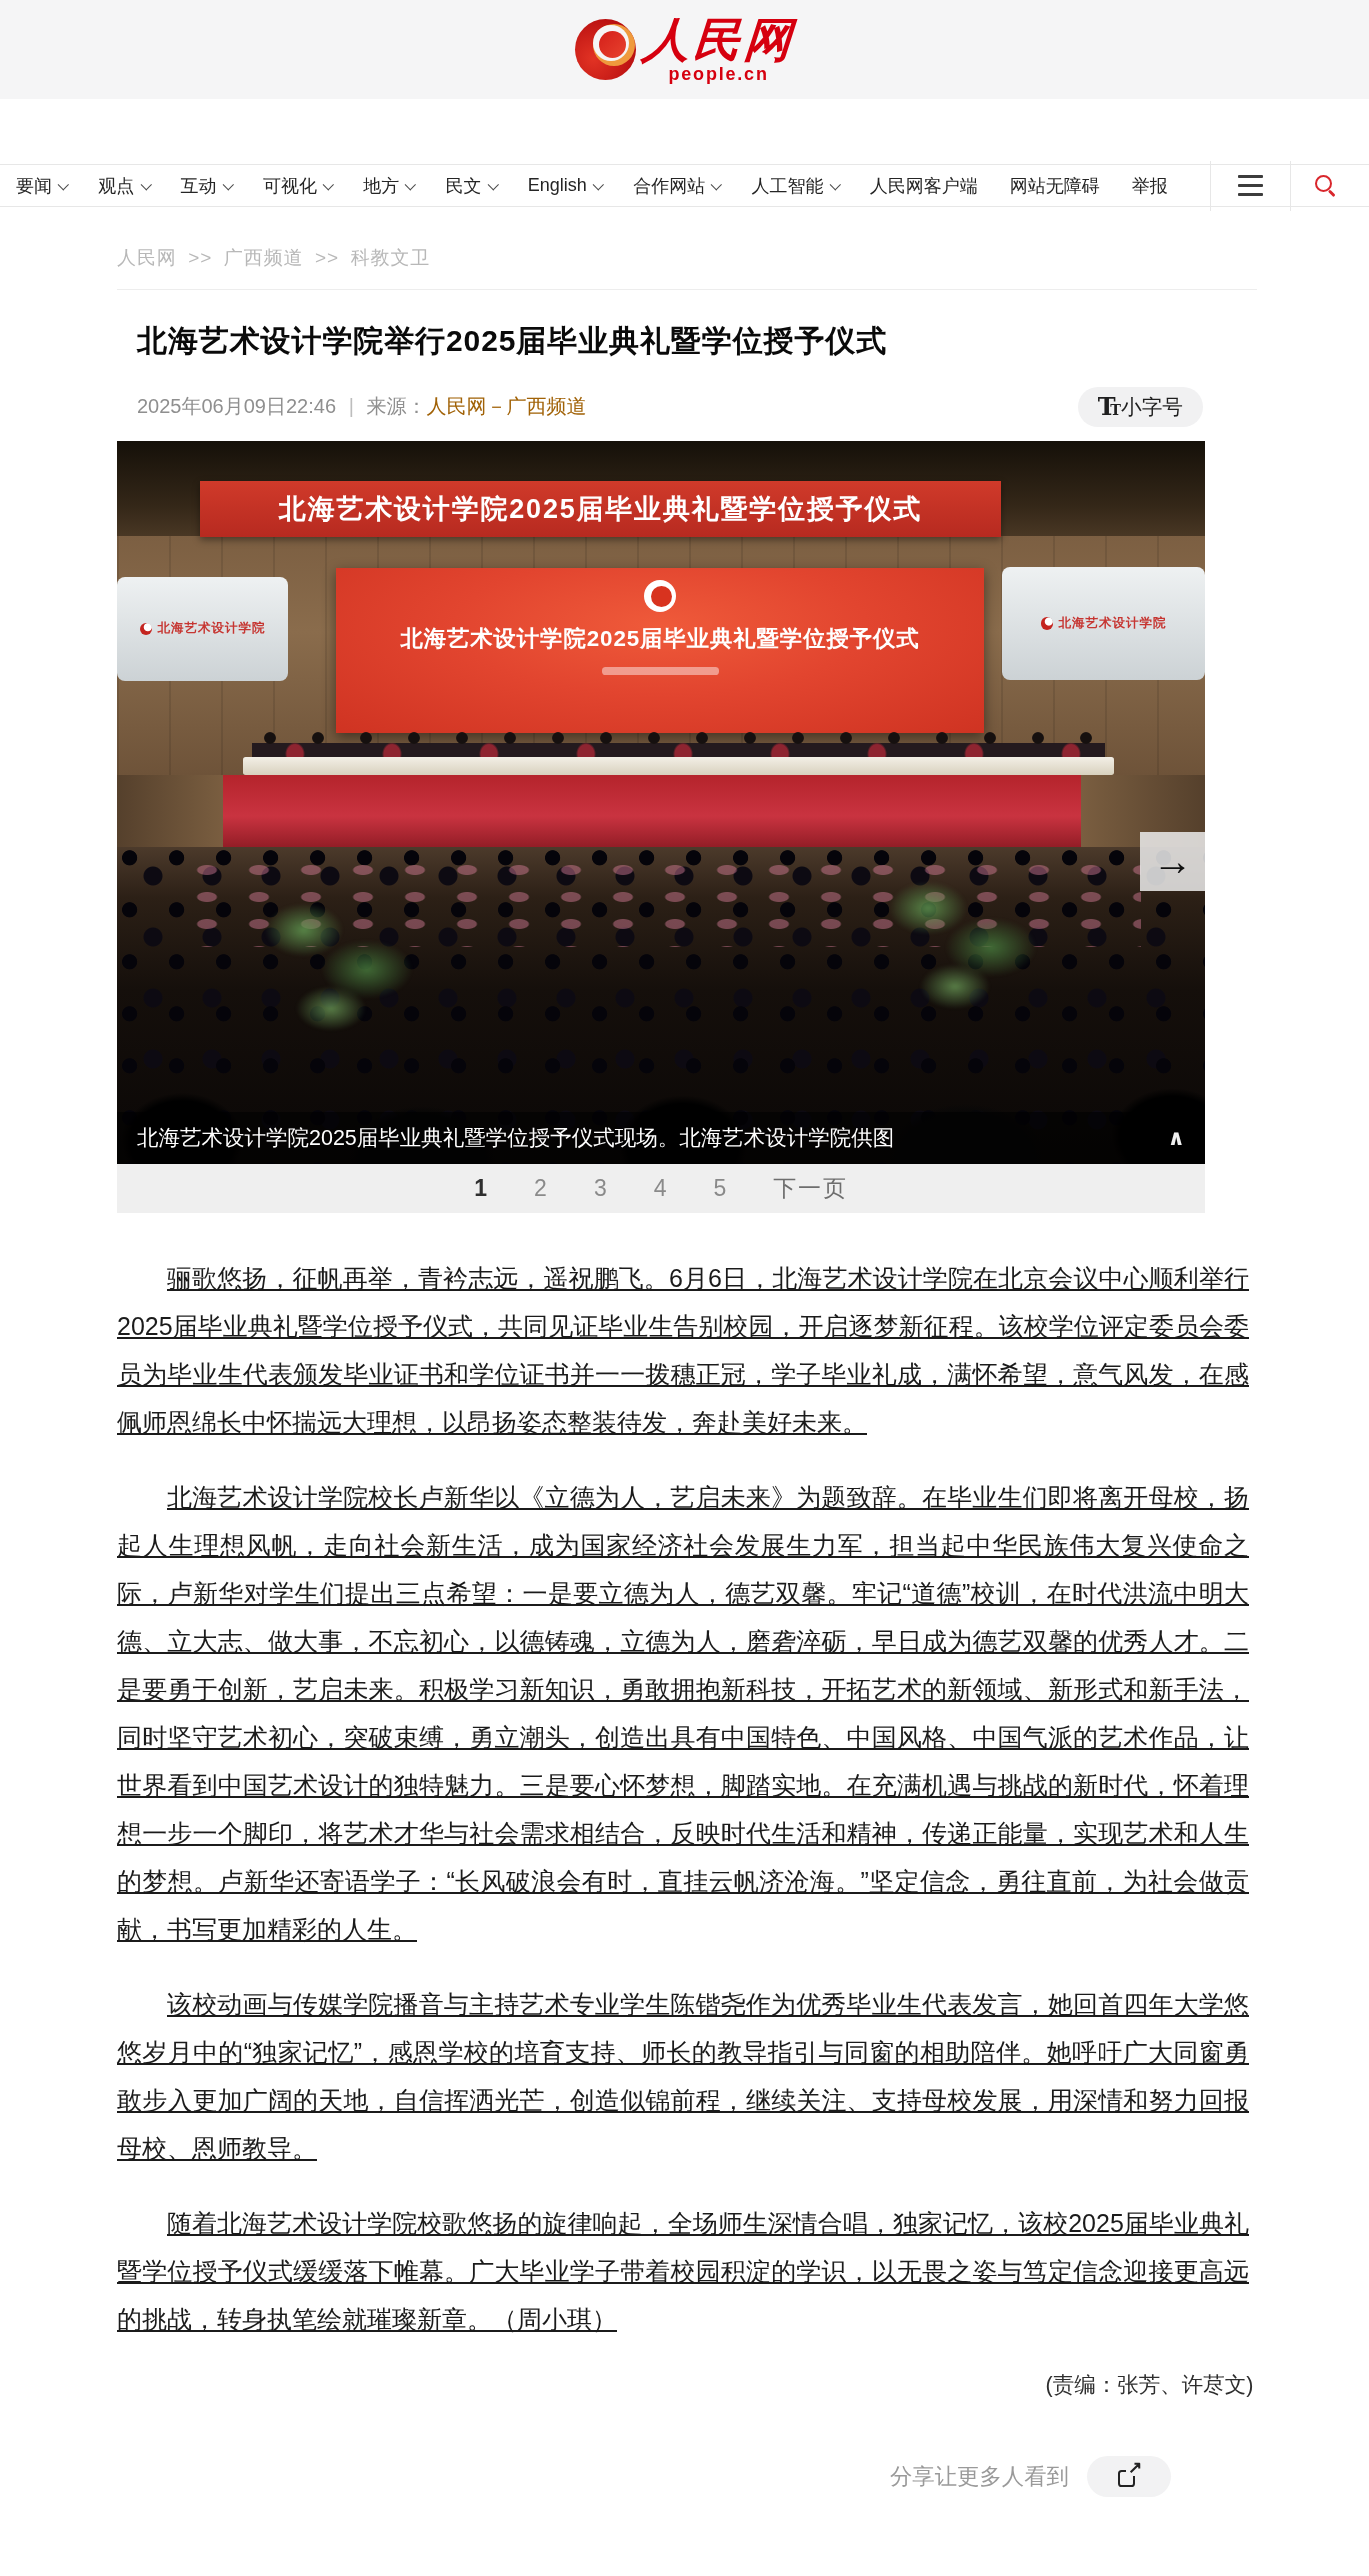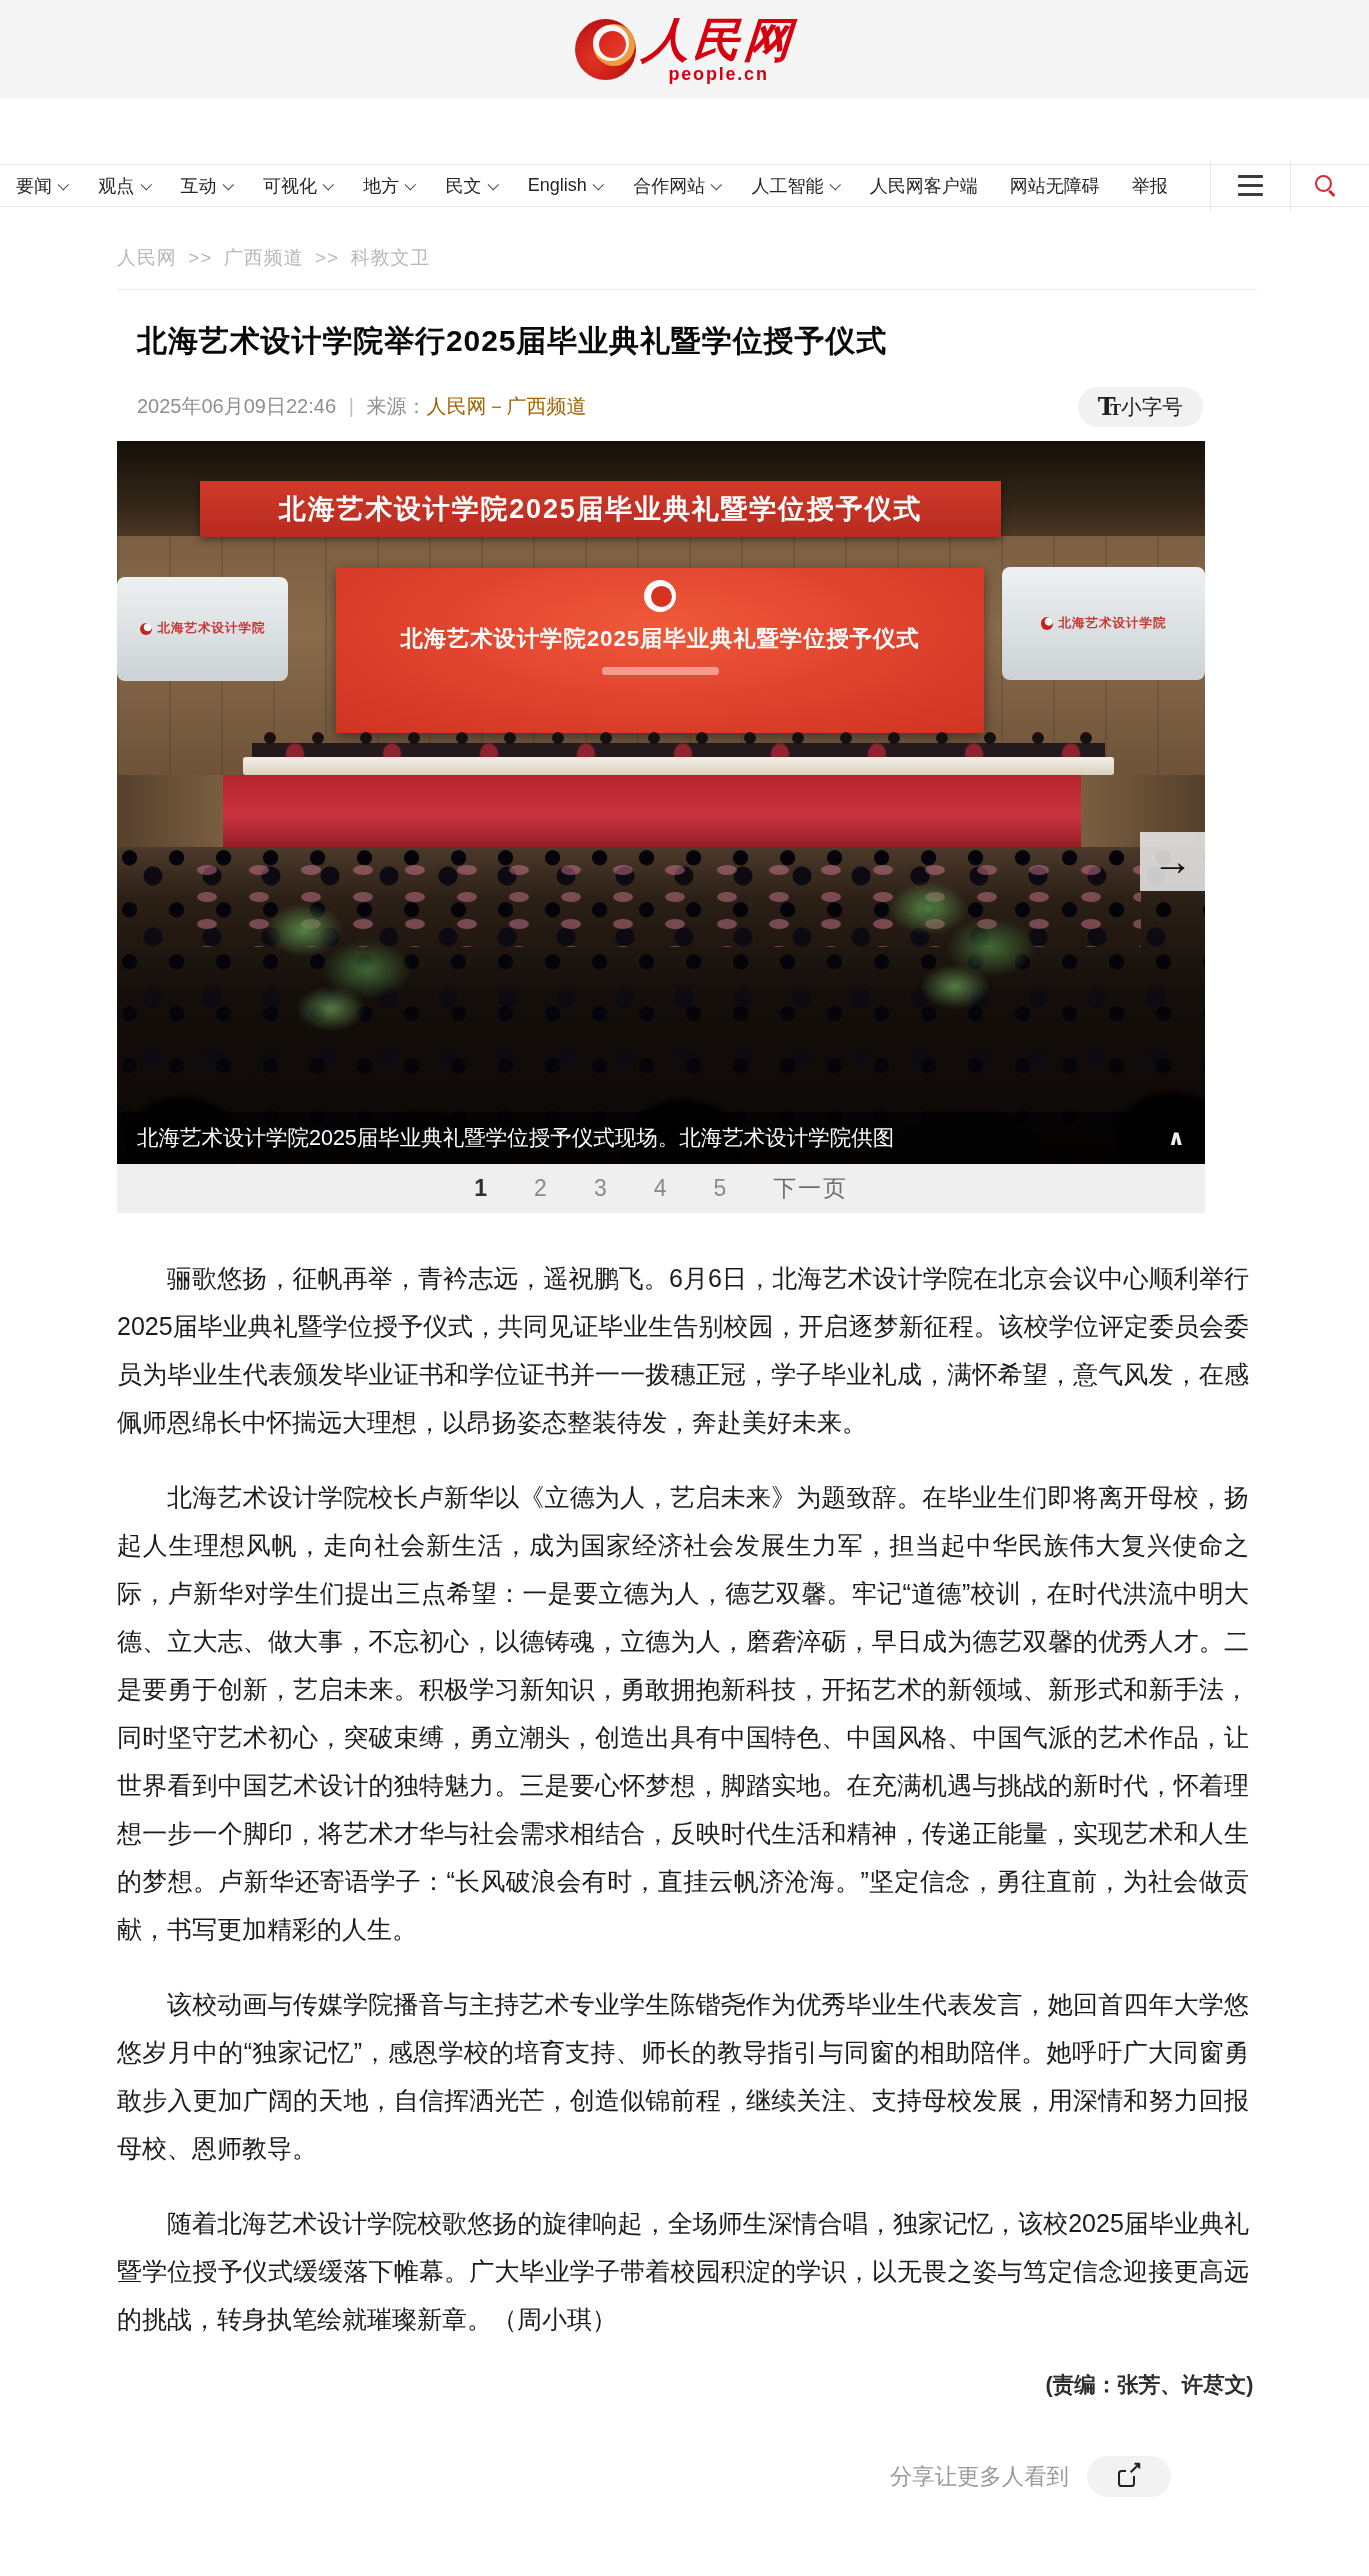--- a/index.html
+++ b/index.html
@@ -131,22 +131,22 @@
   .cap-text { flex:1; white-space:nowrap; overflow:hidden; }
   .ph-collapse { font-size:21.5px; color:#f0f0f0; cursor:pointer; font-weight:bold; }
   
   .page-bar { width:1088px; height:49px; background:#efefef; display:flex; align-items:center; justify-content:center;
     gap:47px; font-size:23px; color:#8a8a8a; margin-bottom:41px; }
   .page-num { cursor:pointer; }
   .page-num.active { color:#2f2f2f; font-weight:bold; }
   .page-next { cursor:pointer; color:#6e6e6e; letter-spacing:1.8px; }
   
   .article-body { font-size:25px; line-height:48px; color:#1b1b1b; text-align:justify; }
-  .article-body p { margin:0 8px 27px 0; text-indent:2em; }
-  .editor-note { text-align:right; font-size:21.5px; color:#2e2e2e; margin-top:7.2px; padding-right:3.6px;font-weight:bold; }
+  .article-body p { margin:0 8px 27px 0; text-indent:2em;text-decoration:underline; }
+  .editor-note { text-align:right; font-size:21.5px; color:#2e2e2e; margin-top:7.2px; padding-right:3.6px; }
   .share-row { display:flex; justify-content:flex-end; align-items:center; gap:18px;
     margin-top:57px; padding-right:86px; font-size:22.4px; color:#9a9a9a; }
   .share-pill { width:84px; height:41px; border-radius:21.5px; background:#f2f2f3; border:none;
     display:flex; align-items:center; justify-content:center; cursor:pointer; }
   .share-icon { position:relative; width:23px; height:23px; }
   .share-icon .box { position:absolute; left:0.9px; bottom:0.9px; width:17px; height:17px;
     border:2.7px solid #222; border-radius:3.6px; }
   .share-icon .arrow { position:absolute; right:-1.8px; top:-6.3px; font-size:17px; font-weight:bold; color:#222;
     background:#f2f2f3; padding-left:1.8px; line-height:1; }
 </style>

